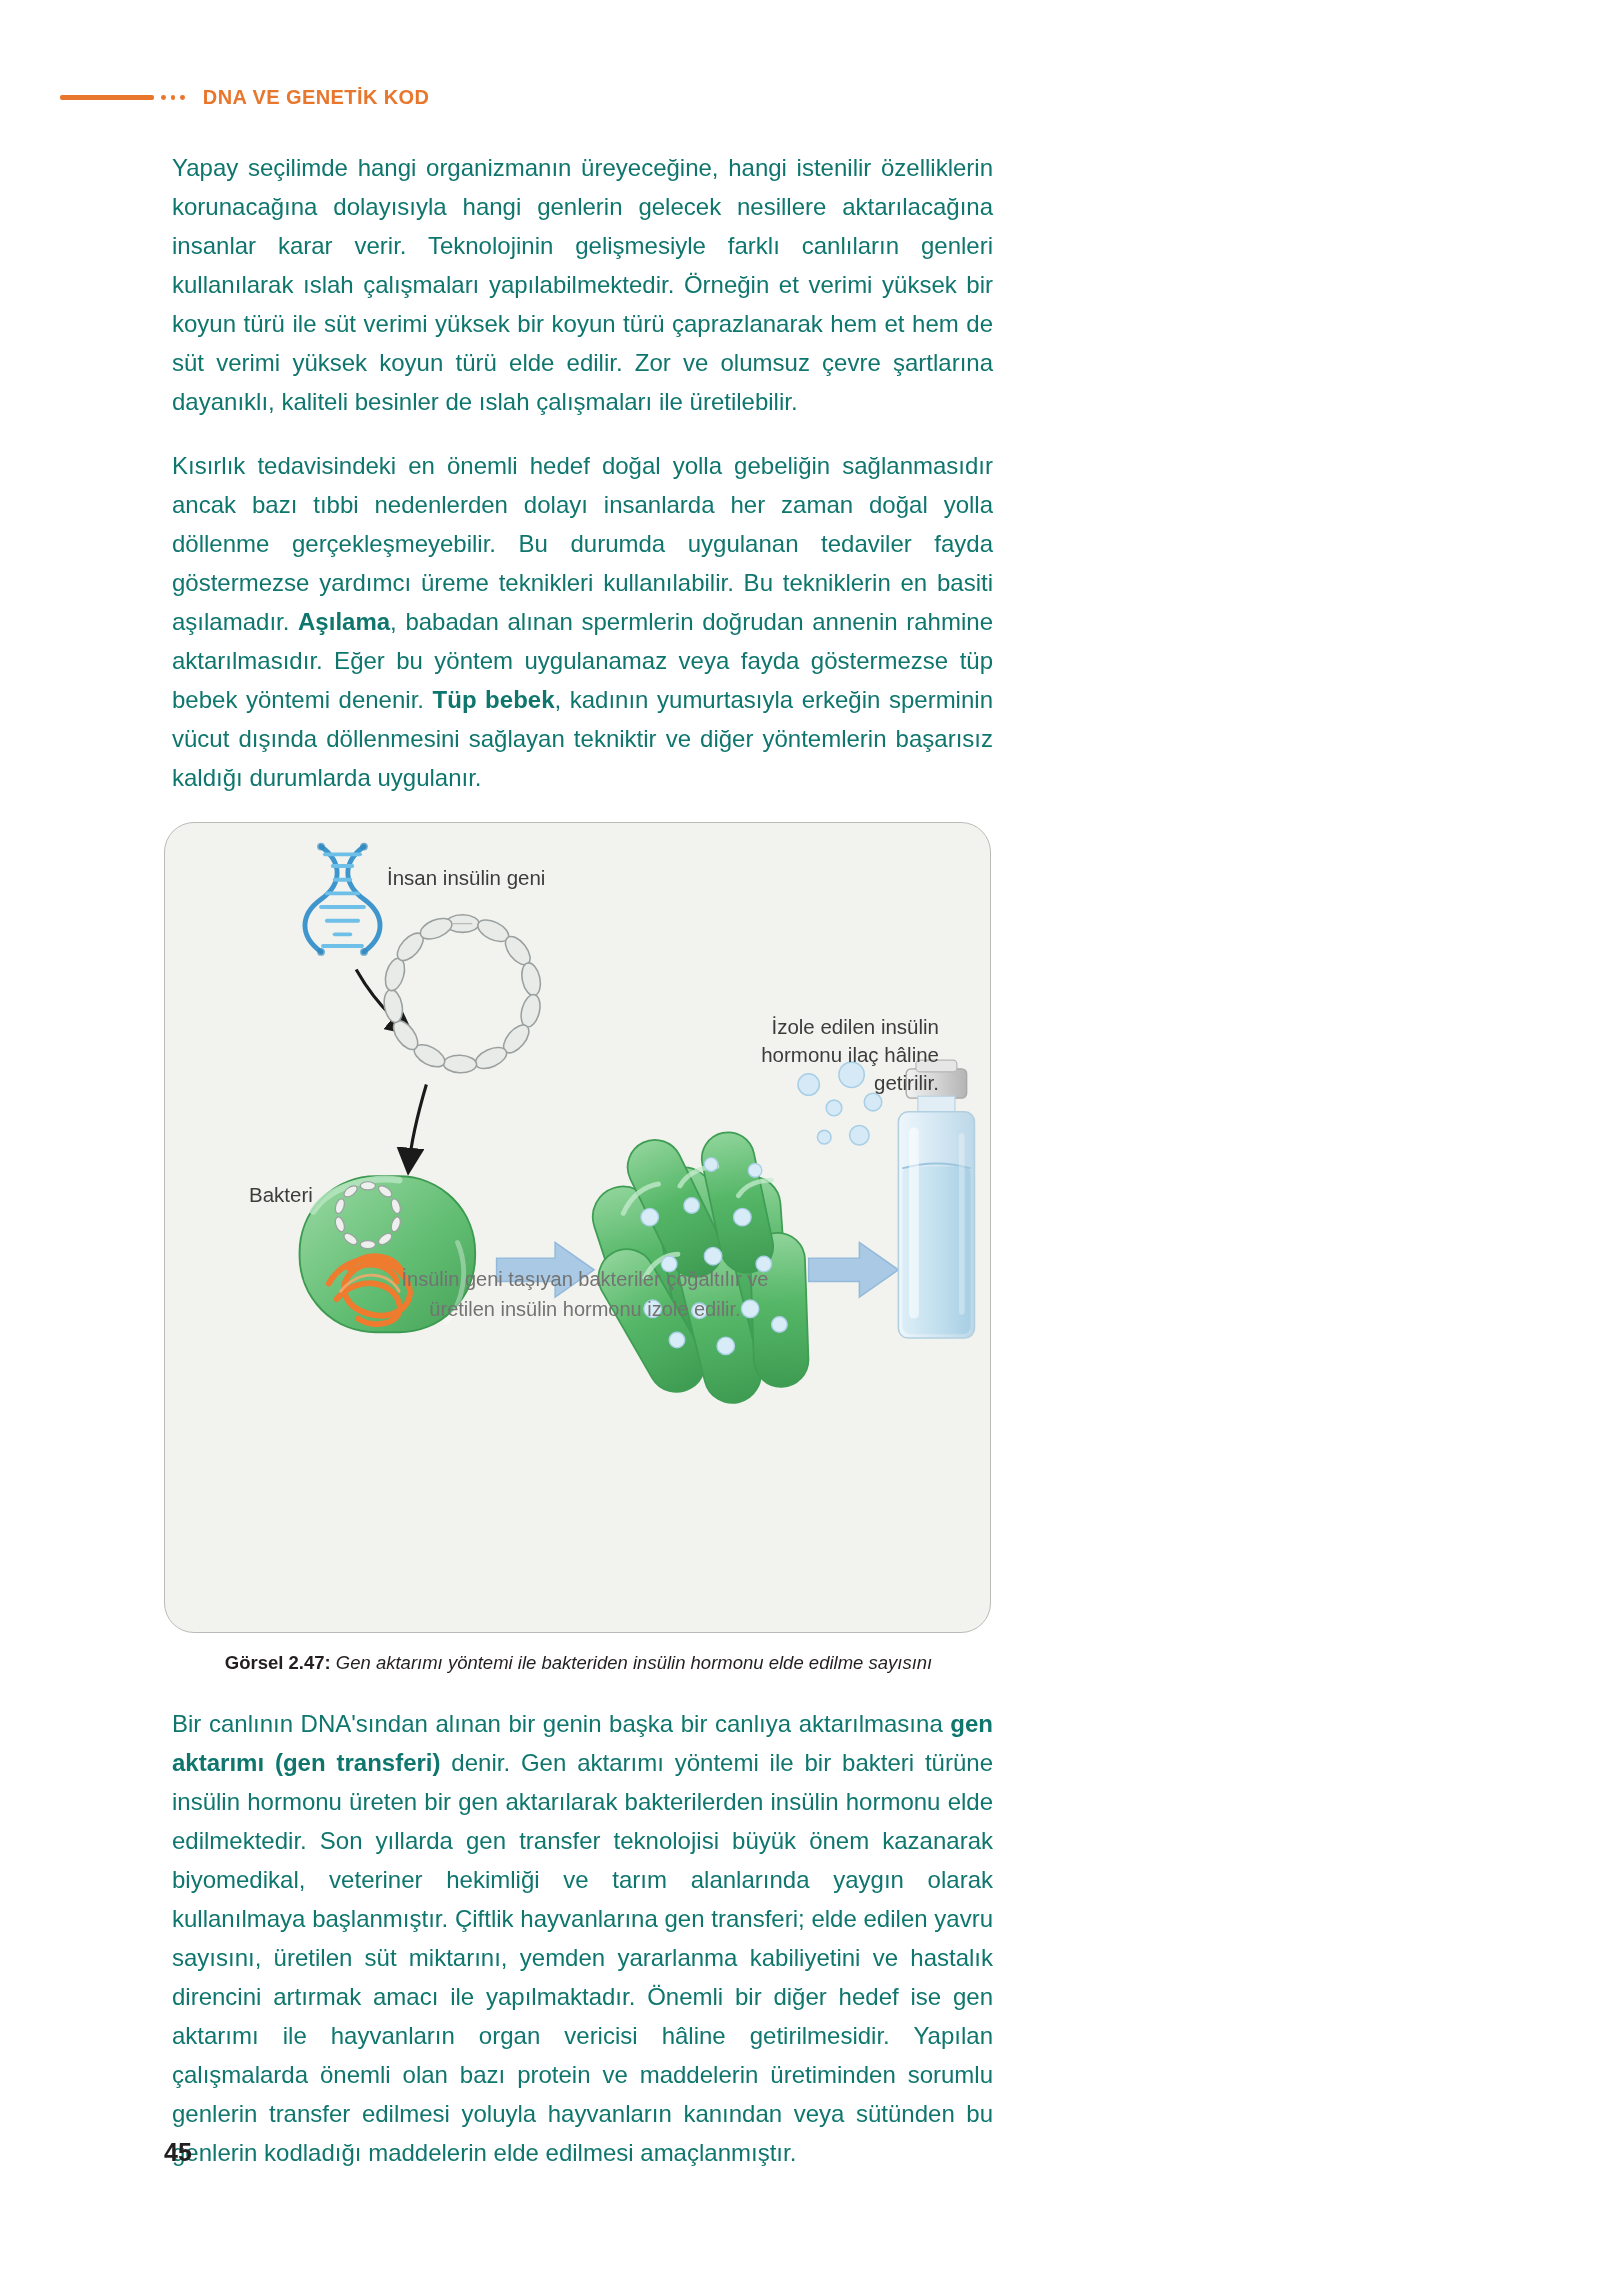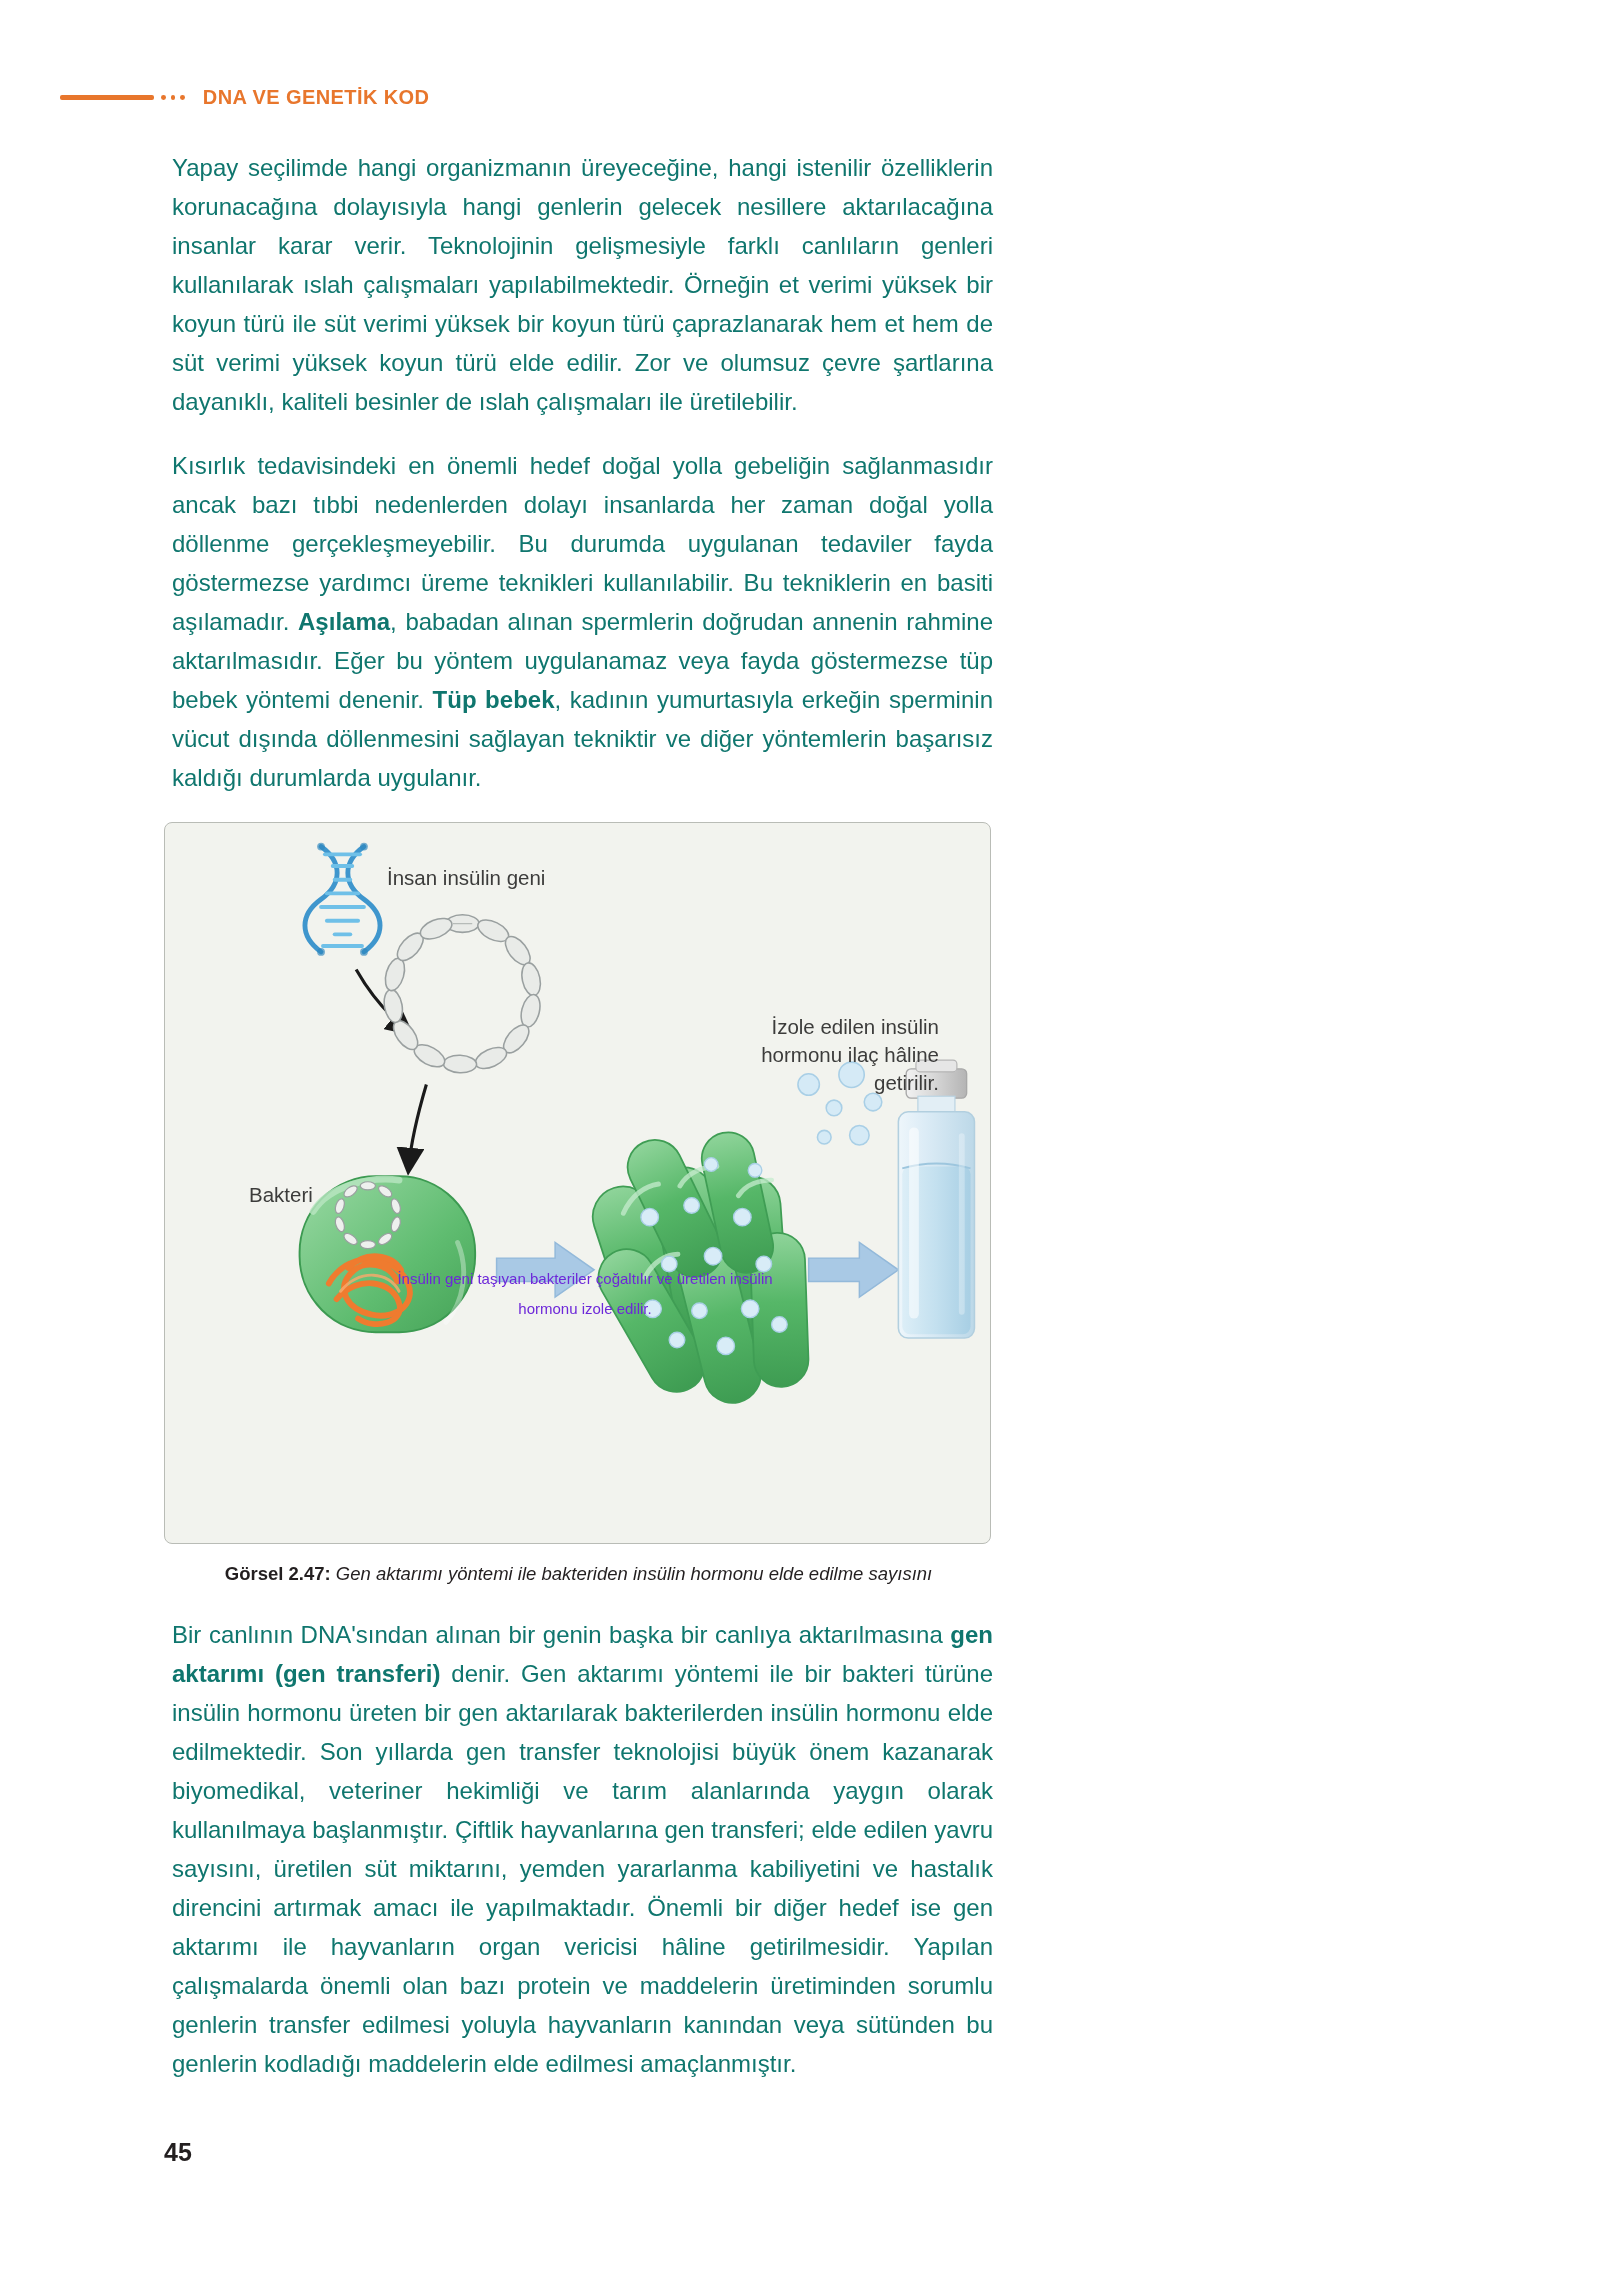--- a/index.html
+++ b/index.html
@@ -82,25 +82,25 @@
   p.body-text b { font-weight: bold; }
 
   
   .figure {
     margin: 7.8px 0 0 0;
     width: 829px;
   }
   .figure-panel {
     position: relative;
     width: 827px;
-    height: 722px;
+    height: 811px;
     box-sizing: border-box;
     background: #f2f3ee;
     border: 1.5px solid #b9bcb6;
-    border-radius: 8px;
+    border-radius: 30px;
     overflow: hidden;
   }
   .figure-caption {
     margin-top: 16.6px;
     text-align: center;
     font-size: 18.5px;
     line-height: 25px;
     color: #231f20;
   }
   .figure-caption .cap-label {
@@ -122,23 +122,23 @@
   .label-gene   { left: 222px; top: 41px; }
   .label-bakteri{ left: 84px;  top: 322px; margin-top: 36px; }
   .label-izole  { left: 530px; top: 190px; text-align: right; width: 244px; }
 
   .fig-caption-inner {
     position: absolute;
     left: 215px;
     top: 441px;
     width: 410px;
     text-align: center;
-    font-size: 15px;
+    font-size: 20px;
     line-height: 30px;
-    color: #6d28d9;
+    color: #737373;
   }
 
   
   .page-number {
     position: absolute;
     left: 164px;
     top: 2138px;
     font-size: 25px;
     font-weight: bold;
     color: #231f20;

